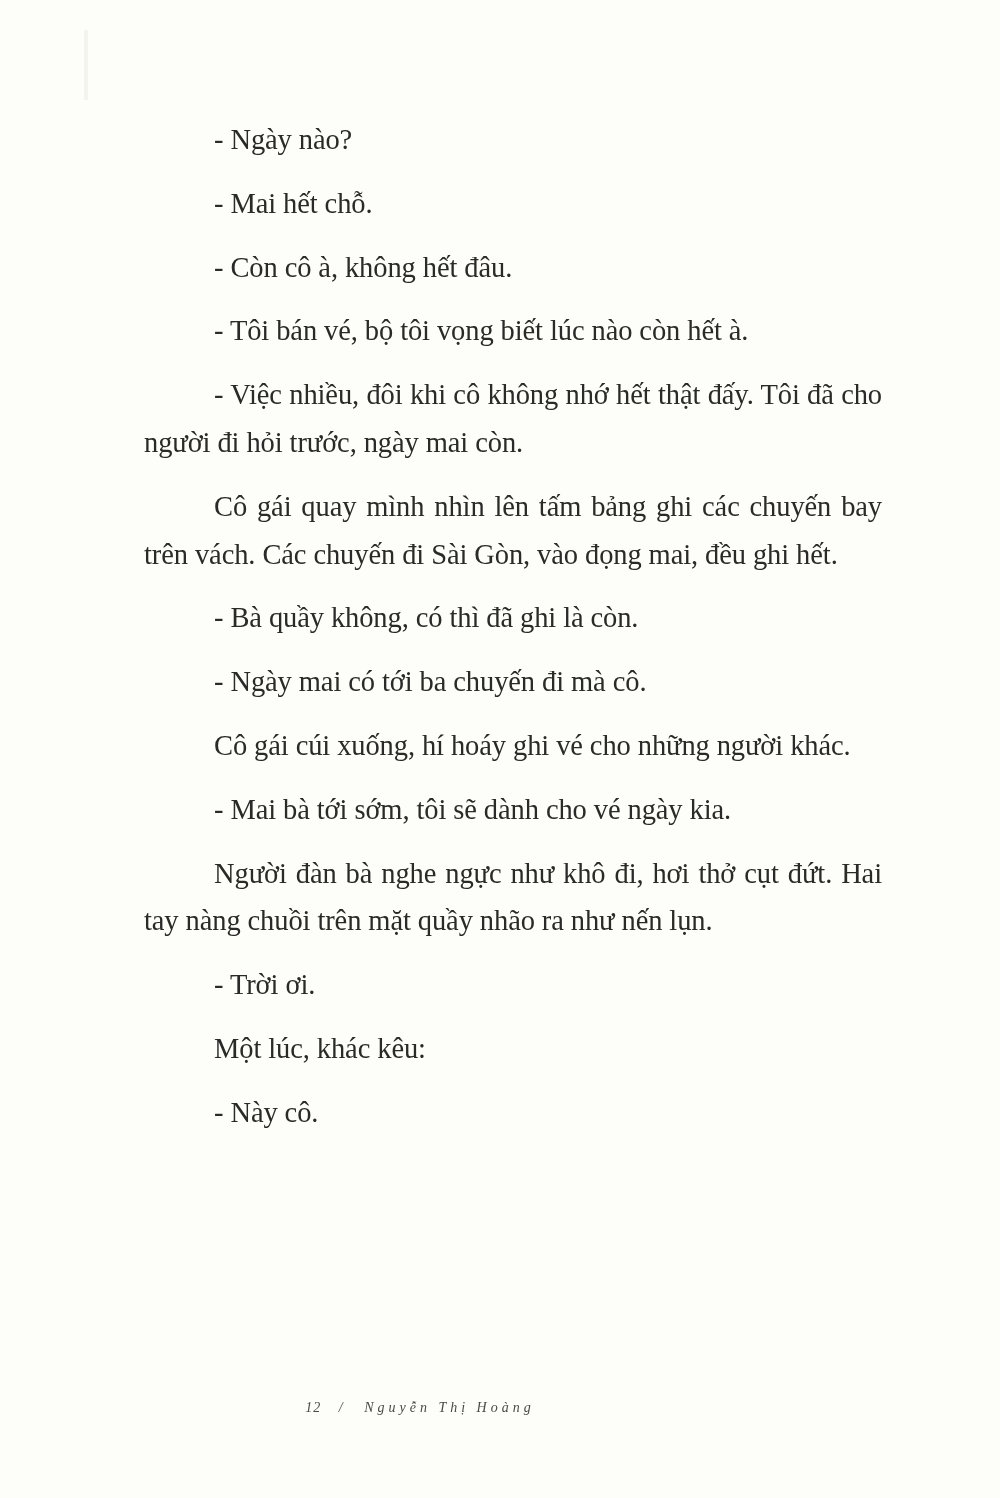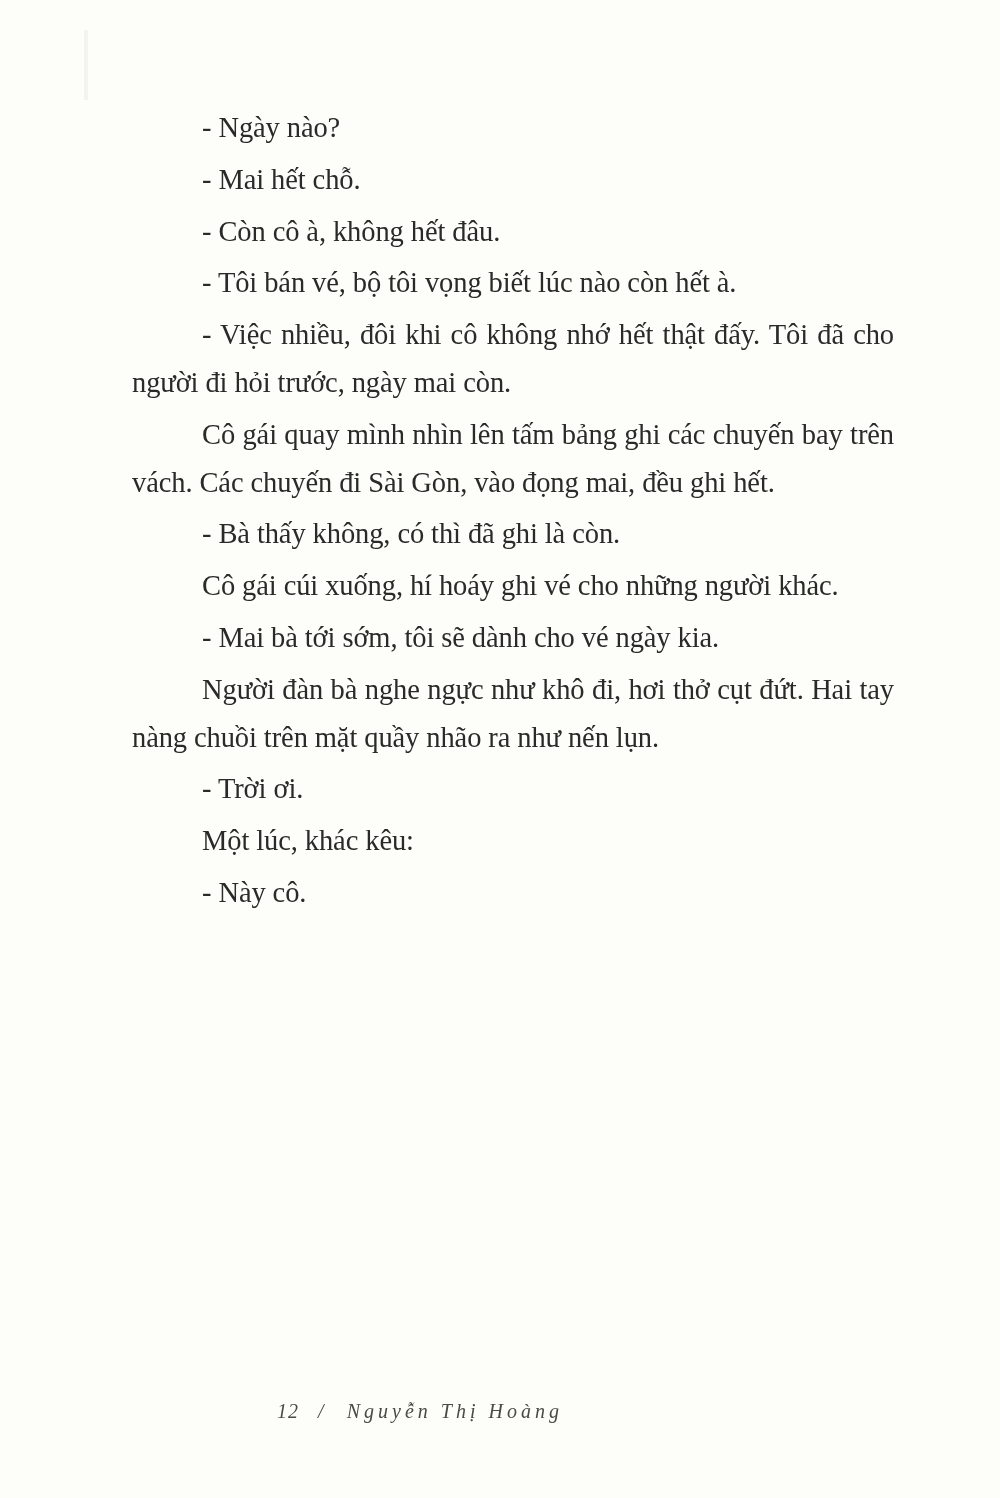--- a/index.html
+++ b/index.html
@@ -32,53 +32,54 @@
     }
     .text-block {
       position: absolute;
       left: 128px;
       top: 100px;
       width: 770px;
     }
     .para {
       font-size: 28.5px;
       line-height: 47.8px;
-      margin: 4px;
+      margin: 16px;
       text-align: justify;
       text-indent: 70px;
       letter-spacing: -0.1px;
     }
     .footer {
       position: absolute;
       top: 1400px;
       left: 0;
       width: 840px;
       text-align: center;
       font-style: italic;
-      font-size: 20px;
+      font-size: 14px;
       letter-spacing: 4px;
       color: #4a4a46;
     }
     .footer .num { letter-spacing: 1px; margin-right: 10px; }
     .footer .sep { margin-right: 10px; }
   </style>
 </head>
 <body>
 
 <div class="page">
   <div class="gutter-mark"></div>
 
   <div class="text-block">
     <p class="para">- Ngày nào?</p>
     <p class="para">- Mai hết chỗ.</p>
     <p class="para">- Còn cô à, không hết đâu.</p>
     <p class="para">- Tôi bán vé, bộ tôi vọng biết lúc nào còn hết à.</p>
     <p class="para">- Việc nhiều, đôi khi cô không nhớ hết thật đấy. Tôi đã cho người đi hỏi trước, ngày mai còn.</p>
     <p class="para">Cô gái quay mình nhìn lên tấm bảng ghi các chuyến bay trên vách. Các chuyến đi Sài Gòn, vào đọng mai, đều ghi hết.</p>
-    <p class="para">- Bà thấy không, có thì đã ghi là còn.</p>
+    <p class="para">- Bà quầy không, có thì đã ghi là còn.</p>
+    <p class="para">- Ngày mai có tới ba chuyến đi mà cô.</p>
     <p class="para">Cô gái cúi xuống, hí hoáy ghi vé cho những người khác.</p>
     <p class="para">- Mai bà tới sớm, tôi sẽ dành cho vé ngày kia.</p>
     <p class="para">Người đàn bà nghe ngực như khô đi, hơi thở cụt đứt. Hai tay nàng chuồi trên mặt quầy nhão ra như nến lụn.</p>
     <p class="para">- Trời ơi.</p>
     <p class="para">Một lúc, khác kêu:</p>
     <p class="para">- Này cô.</p>
   </div>
 
   <div class="footer">
     <span class="num">12</span>

